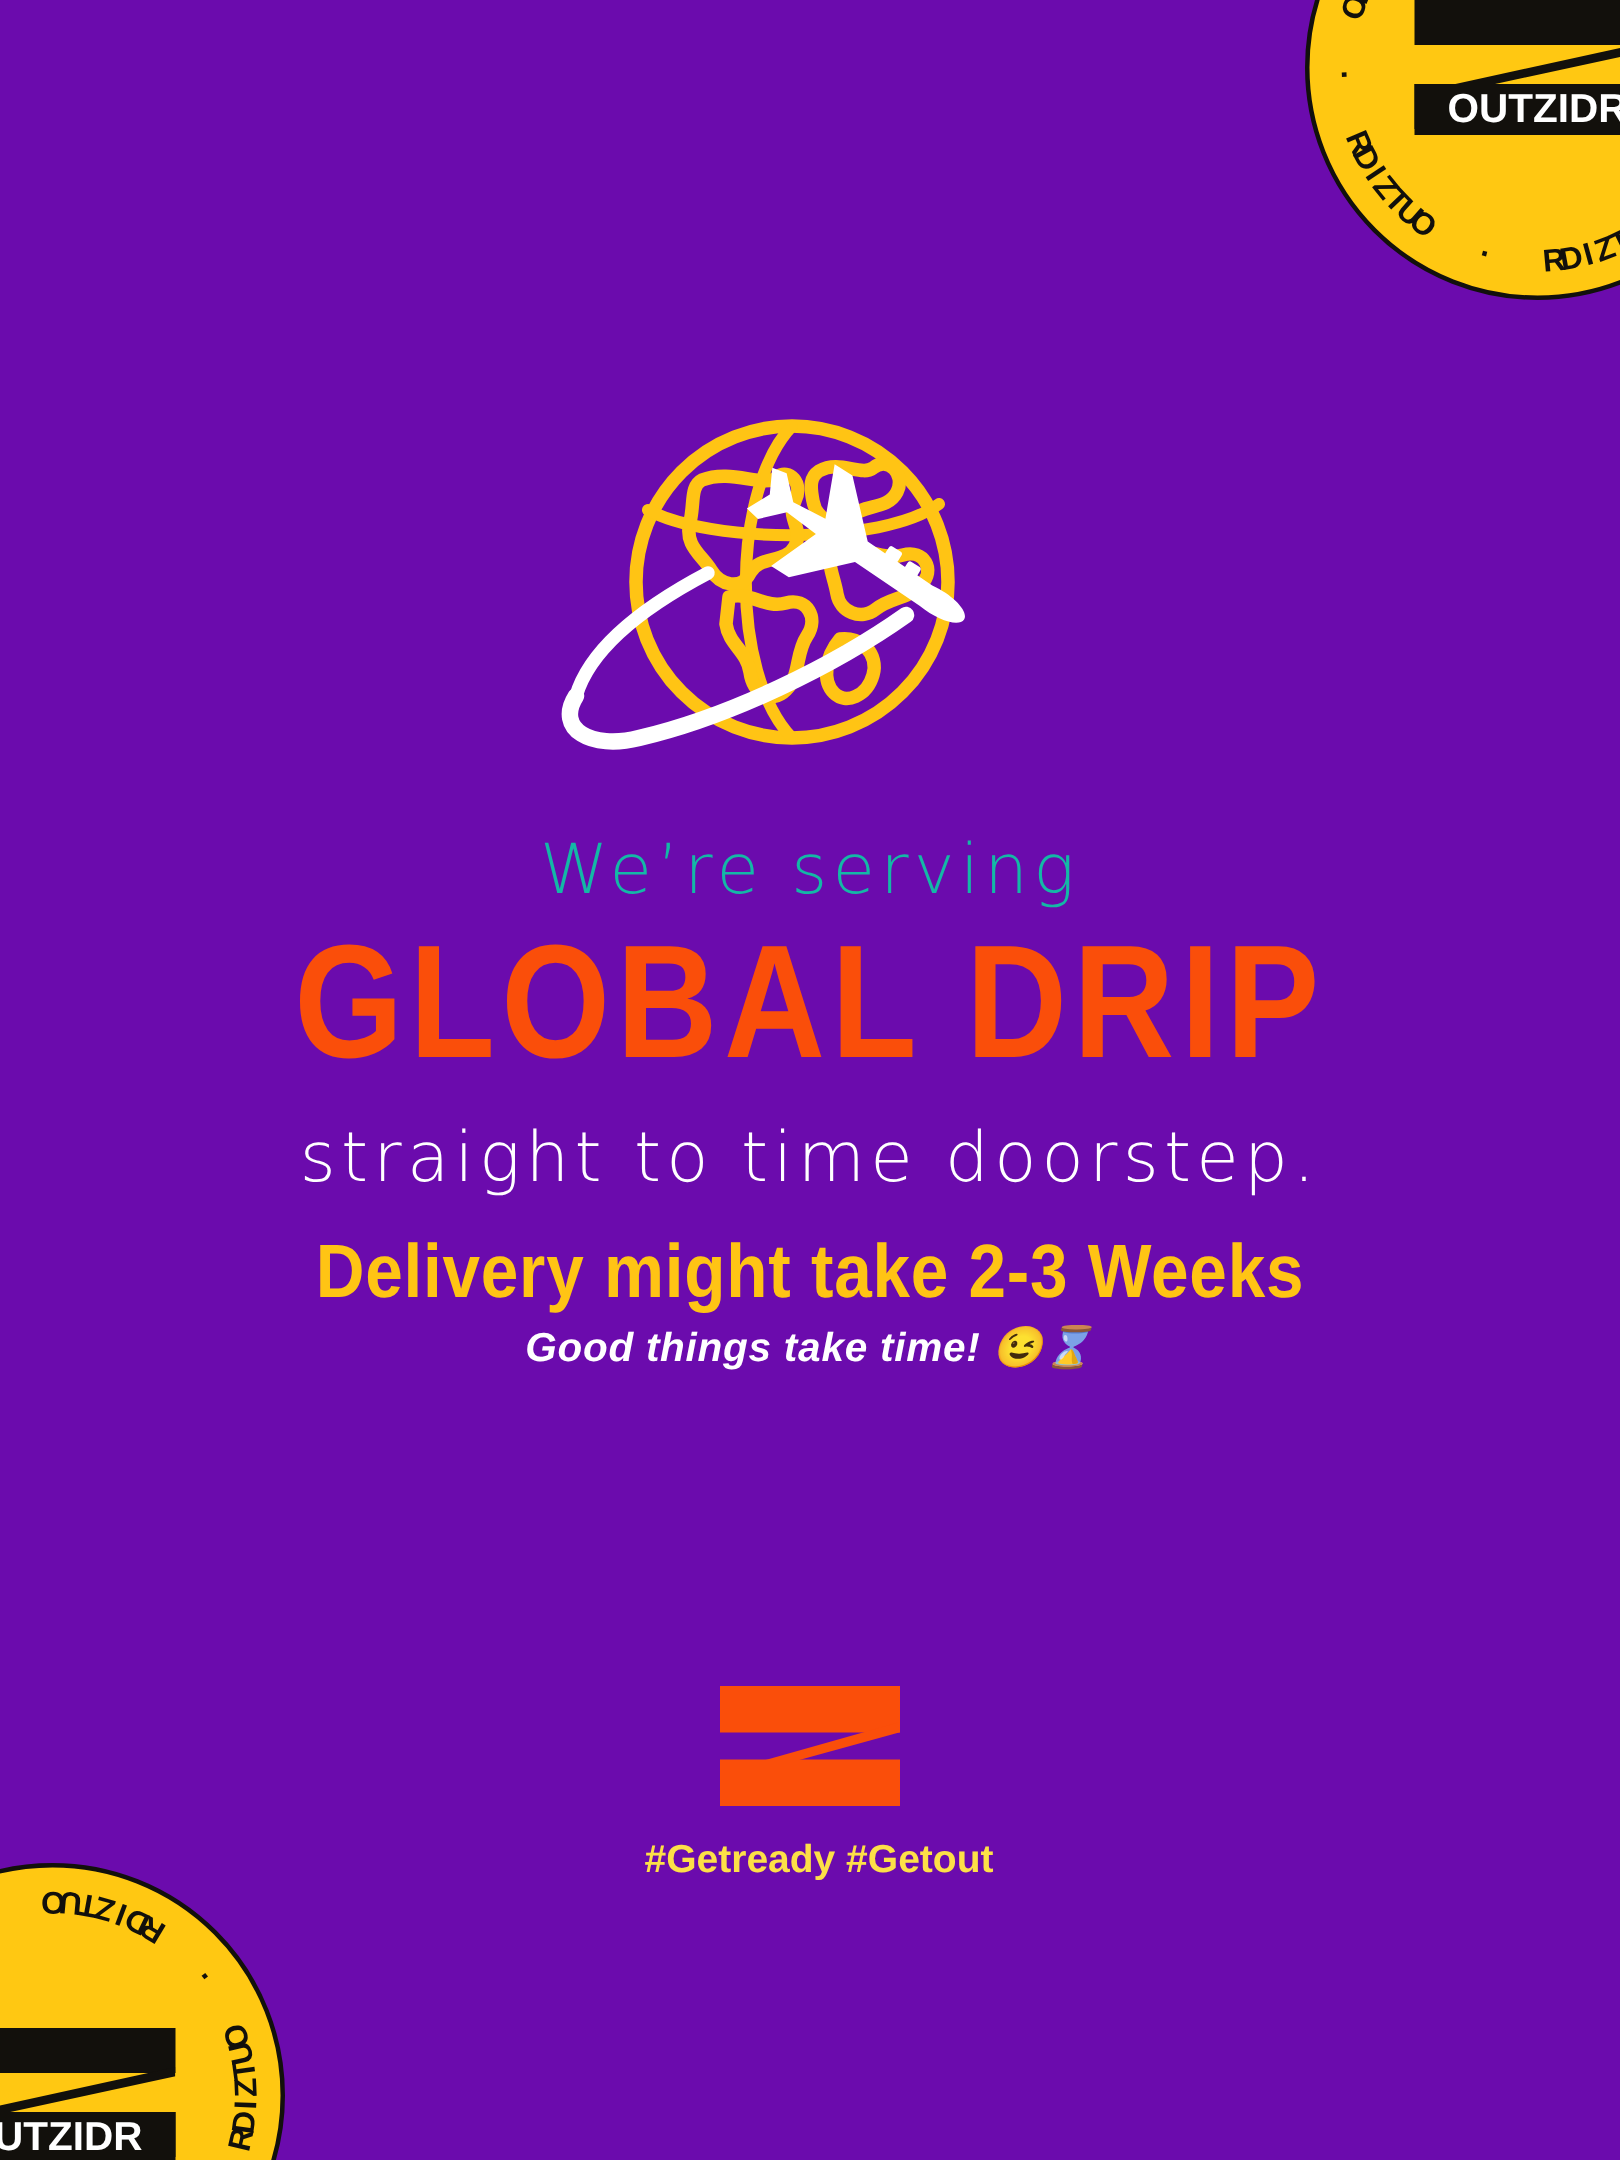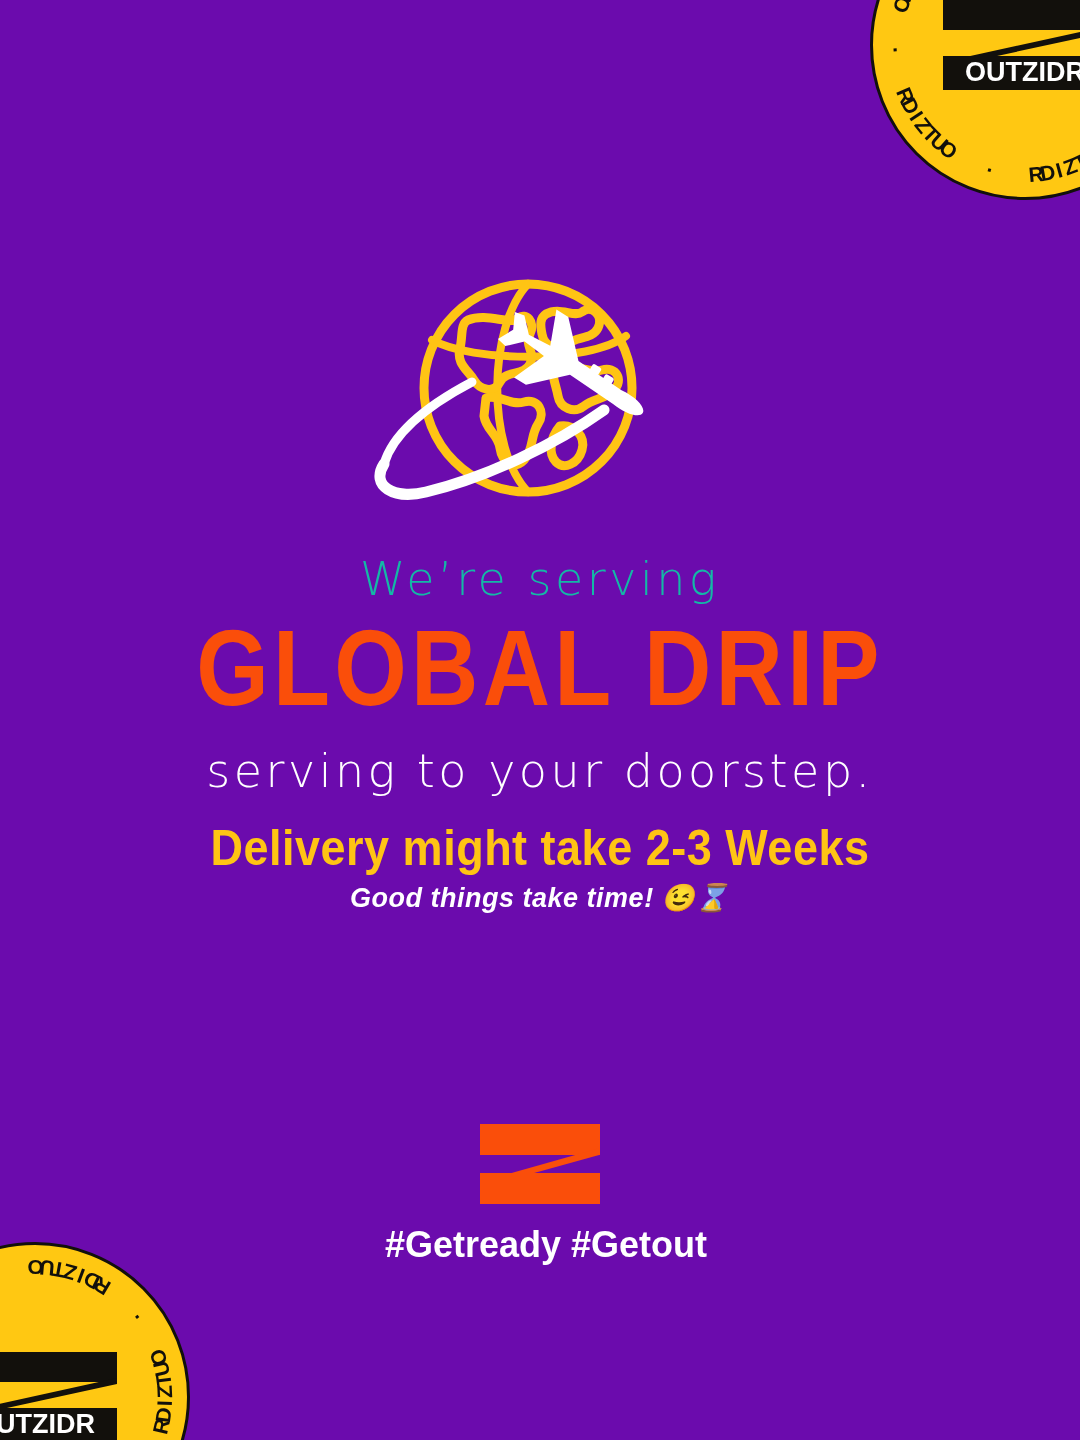--- a/index.html
+++ b/index.html
@@ -170,22 +170,22 @@
   .foot-z .bar.bot { bottom:0; }
   .foot-z .diag {
     position:absolute;
     left:0; top:24px;
     width:120px; height:34px;
     background:#FA4E0A;
     clip-path:polygon(100% 0, 100% 20%, 18% 100%, 0 100%);
   }
   .hashtags {
     margin-top:20px;
-    color:#ffffff;
-    font-size:36px;
+    color:#fde047;
+    font-size:26px;
     font-weight:bold;
     letter-spacing:0px;
     font-family:"Liberation Sans", sans-serif;
     margin-left:12px;
   }
 </style>
 </head>
 <body>
 
 <div class="poster">
@@ -246,21 +246,21 @@
                  L -2 -4 L 12 -4 L 44 28 Z"></path>
         <rect x="58" y="22" width="10" height="8" rx="2"></rect>
         <rect x="74" y="24" width="10" height="8" rx="2"></rect>
       </g>
     </svg>
   </div>
 
   <div class="copy">
     <div class="line-serving">We’re serving</div>
     <div class="line-global">GLOBAL DRIP</div>
-    <div class="line-doorstep">serving to your doorstep.</div>
+    <div class="line-doorstep">straight to time doorstep.</div>
   </div>
 
   <div class="delivery">Delivery might take 2-3 Weeks</div>
   <div class="tagline">Good things take time! 😉⌛</div>
 
   <div class="footer">
     <div class="foot-z">
       <div class="bar top"></div>
       <div class="diag"></div>
       <div class="bar bot"></div>

